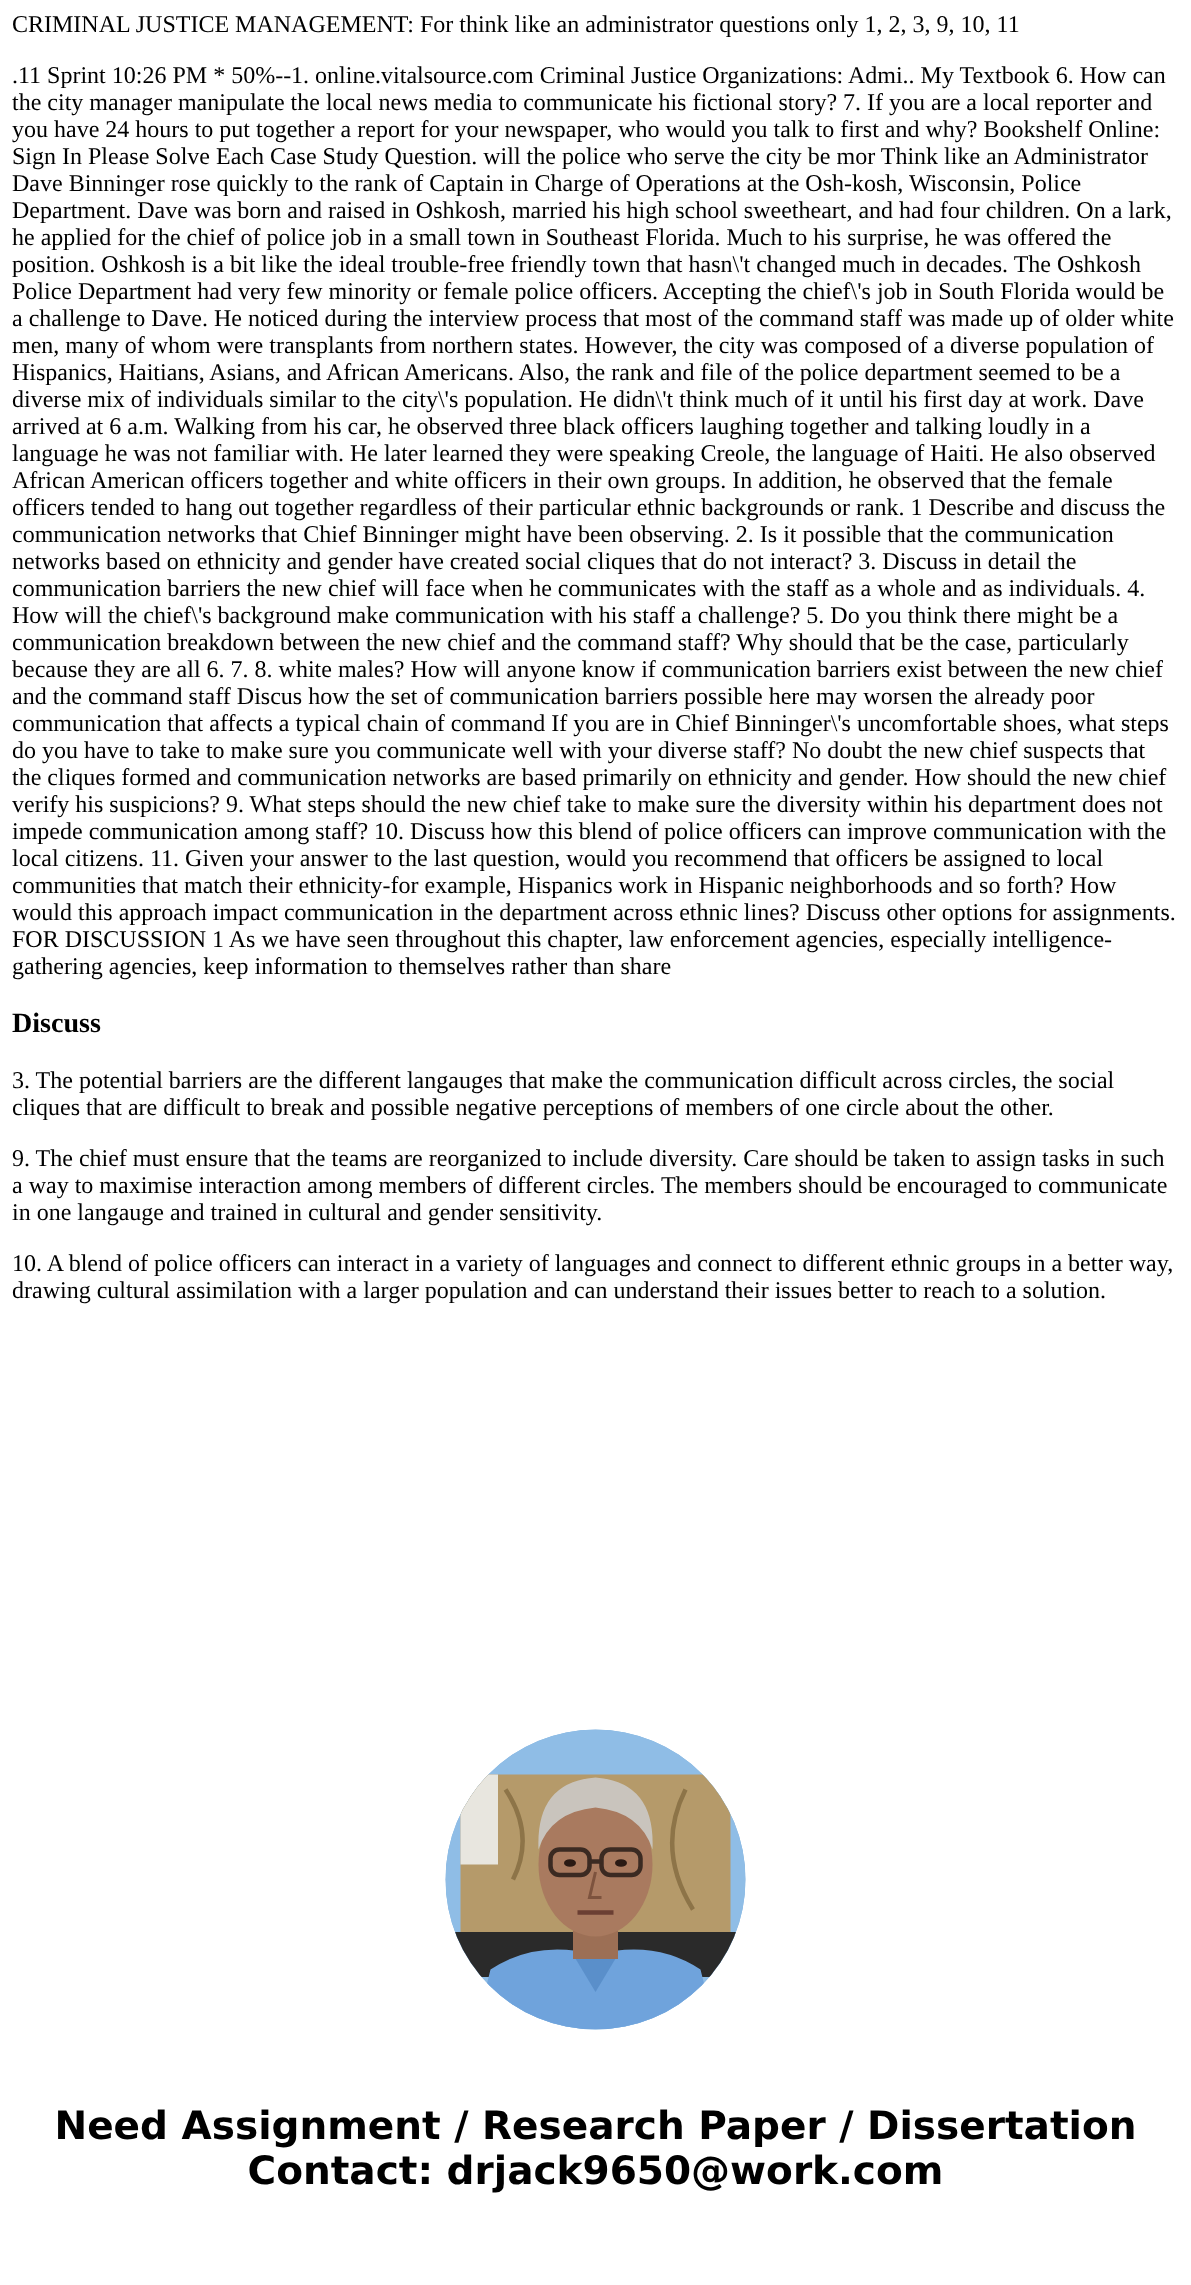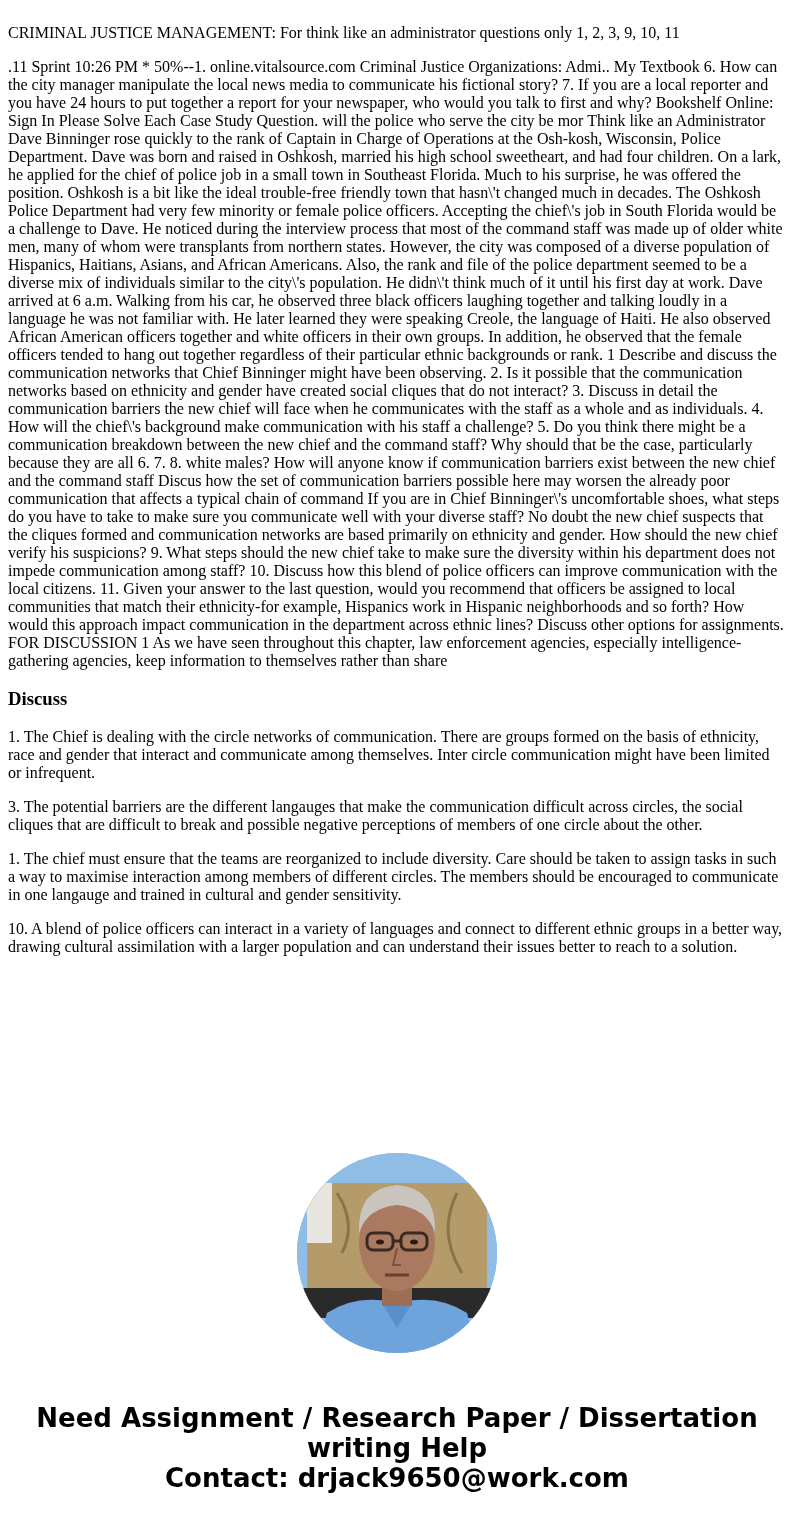--- a/index.html
+++ b/index.html
@@ -16,21 +16,21 @@
       color: #000000;
       position: relative;
     }
     .content {
       padding: 0 8px;
     }
     p {
       margin: 0 0 16px 0;
     }
     .title-line {
-      margin-top: 24px;
+      margin-top: 8px;
     }
     h3.solution-heading {
       font-family: "Liberation Serif", "DejaVu Serif", serif;
       font-size: 18.72px;
       font-weight: bold;
       margin: 18px 0 18px 0;
       line-height: 22px;
     }
     .answers p {
       margin-bottom: 16px;
@@ -69,23 +69,22 @@
 </head>
 <body>
 
 <div class="content">
   <p class="title-line">CRIMINAL JUSTICE MANAGEMENT: For think like an administrator questions only 1, 2, 3, 9, 10, 11</p>
   <p>.11 Sprint 10:26 PM * 50%--1. online.vitalsource.com Criminal Justice Organizations: Admi.. My Textbook 6. How can the city manager manipulate the local news media to communicate his fictional story? 7. If you are a local reporter and you have 24 hours to put together a report for your newspaper, who would you talk to first and why? Bookshelf Online: Sign In Please Solve Each Case Study Question. will the police who serve the city be mor Think like an Administrator Dave Binninger rose quickly to the rank of Captain in Charge of Operations at the Osh-kosh, Wisconsin, Police Department. Dave was born and raised in Oshkosh, married his high school sweetheart, and had four children. On a lark, he applied for the chief of police job in a small town in Southeast Florida. Much to his surprise, he was offered the position. Oshkosh is a bit like the ideal trouble-free friendly town that hasn\'t changed much in decades. The Oshkosh Police Department had very few minority or female police officers. Accepting the chief\'s job in South Florida would be a challenge to Dave. He noticed during the interview process that most of the command staff was made up of older white men, many of whom were transplants from northern states. However, the city was composed of a diverse population of Hispanics, Haitians, Asians, and African Americans. Also, the rank and file of the police department seemed to be a diverse mix of individuals similar to the city\'s population. He didn\'t think much of it until his first day at work. Dave arrived at 6 a.m. Walking from his car, he observed three black officers laughing together and talking loudly in a language he was not familiar with. He later learned they were speaking Creole, the language of Haiti. He also observed African American officers together and white officers in their own groups. In addition, he observed that the female officers tended to hang out together regardless of their particular ethnic backgrounds or rank. 1 Describe and discuss the communication networks that Chief Binninger might have been observing. 2. Is it possible that the communication networks based on ethnicity and gender have created social cliques that do not interact? 3. Discuss in detail the communication barriers the new chief will face when he communicates with the staff as a whole and as individuals. 4. How will the chief\'s background make communication with his staff a challenge? 5. Do you think there might be a communication breakdown between the new chief and the command staff? Why should that be the case, particularly because they are all 6. 7. 8. white males? How will anyone know if communication barriers exist between the new chief and the command staff Discus how the set of communication barriers possible here may worsen the already poor communication that affects a typical chain of command If you are in Chief Binninger\'s uncomfortable shoes, what steps do you have to take to make sure you communicate well with your diverse staff? No doubt the new chief suspects that the cliques formed and communication networks are based primarily on ethnicity and gender. How should the new chief verify his suspicions? 9. What steps should the new chief take to make sure the diversity within his department does not impede communication among staff? 10. Discuss how this blend of police officers can improve communication with the local citizens. 11. Given your answer to the last question, would you recommend that officers be assigned to local communities that match their ethnicity-for example, Hispanics work in Hispanic neighborhoods and so forth? How would this approach impact communication in the department across ethnic lines? Discuss other options for assignments. FOR DISCUSSION 1 As we have seen throughout this chapter, law enforcement agencies, especially intelligence-gathering agencies, keep information to themselves rather than share</p>
 
   <h3 class="solution-heading">Discuss</h3>
 
   <div class="answers">
-    <p>1. The Chief is dealing with the circle networks of communication. There are groups formed on the basis of ethnicity, race and gender that interact and communicate among themselves. Inter circle communication might have been limited or infrequent.</p>
     <p>3. The potential barriers are the different langauges that make the communication difficult across circles, the social cliques that are difficult to break and possible negative perceptions of members of one circle about the other.</p>
-    <p>1. The chief must ensure that the teams are reorganized to include diversity. Care should be taken to assign tasks in such a way to maximise interaction among members of different circles. The members should be encouraged to communicate in one langauge and trained in cultural and gender sensitivity.</p>
+    <p>9. The chief must ensure that the teams are reorganized to include diversity. Care should be taken to assign tasks in such a way to maximise interaction among members of different circles. The members should be encouraged to communicate in one langauge and trained in cultural and gender sensitivity.</p>
     <p>10. A blend of police officers can interact in a variety of languages and connect to different ethnic groups in a better way, drawing cultural assimilation with a larger population and can understand their issues better to reach to a solution.</p>
   </div>
 </div>
 
 <div class="promo">
   <div class="avatar">
     <svg width="200" height="200" viewBox="0 0 200 200">
 
       <rect x="0" y="0" width="200" height="200" fill="#8fbde6"></rect>
 
@@ -110,16 +109,15 @@
 
       <ellipse cx="83" cy="89" rx="4" ry="2.5" fill="#2a1a14"></ellipse>
       <ellipse cx="117" cy="89" rx="4" ry="2.5" fill="#2a1a14"></ellipse>
 
       <path d="M100 95 L96 112 L104 112" stroke="#7d533e" stroke-width="2" fill="none"></path>
       <line x1="88" y1="122" x2="112" y2="122" stroke="#6b3f33" stroke-width="3"></line>
     </svg>
   </div>
   <div class="promo-text">
     <div>Need Assignment / Research Paper / Dissertation</div>
-    <div>writing Help</div>
     <div>Contact: drjack9650@work.com</div>
   </div>
 </div>
 
 </body></html>

